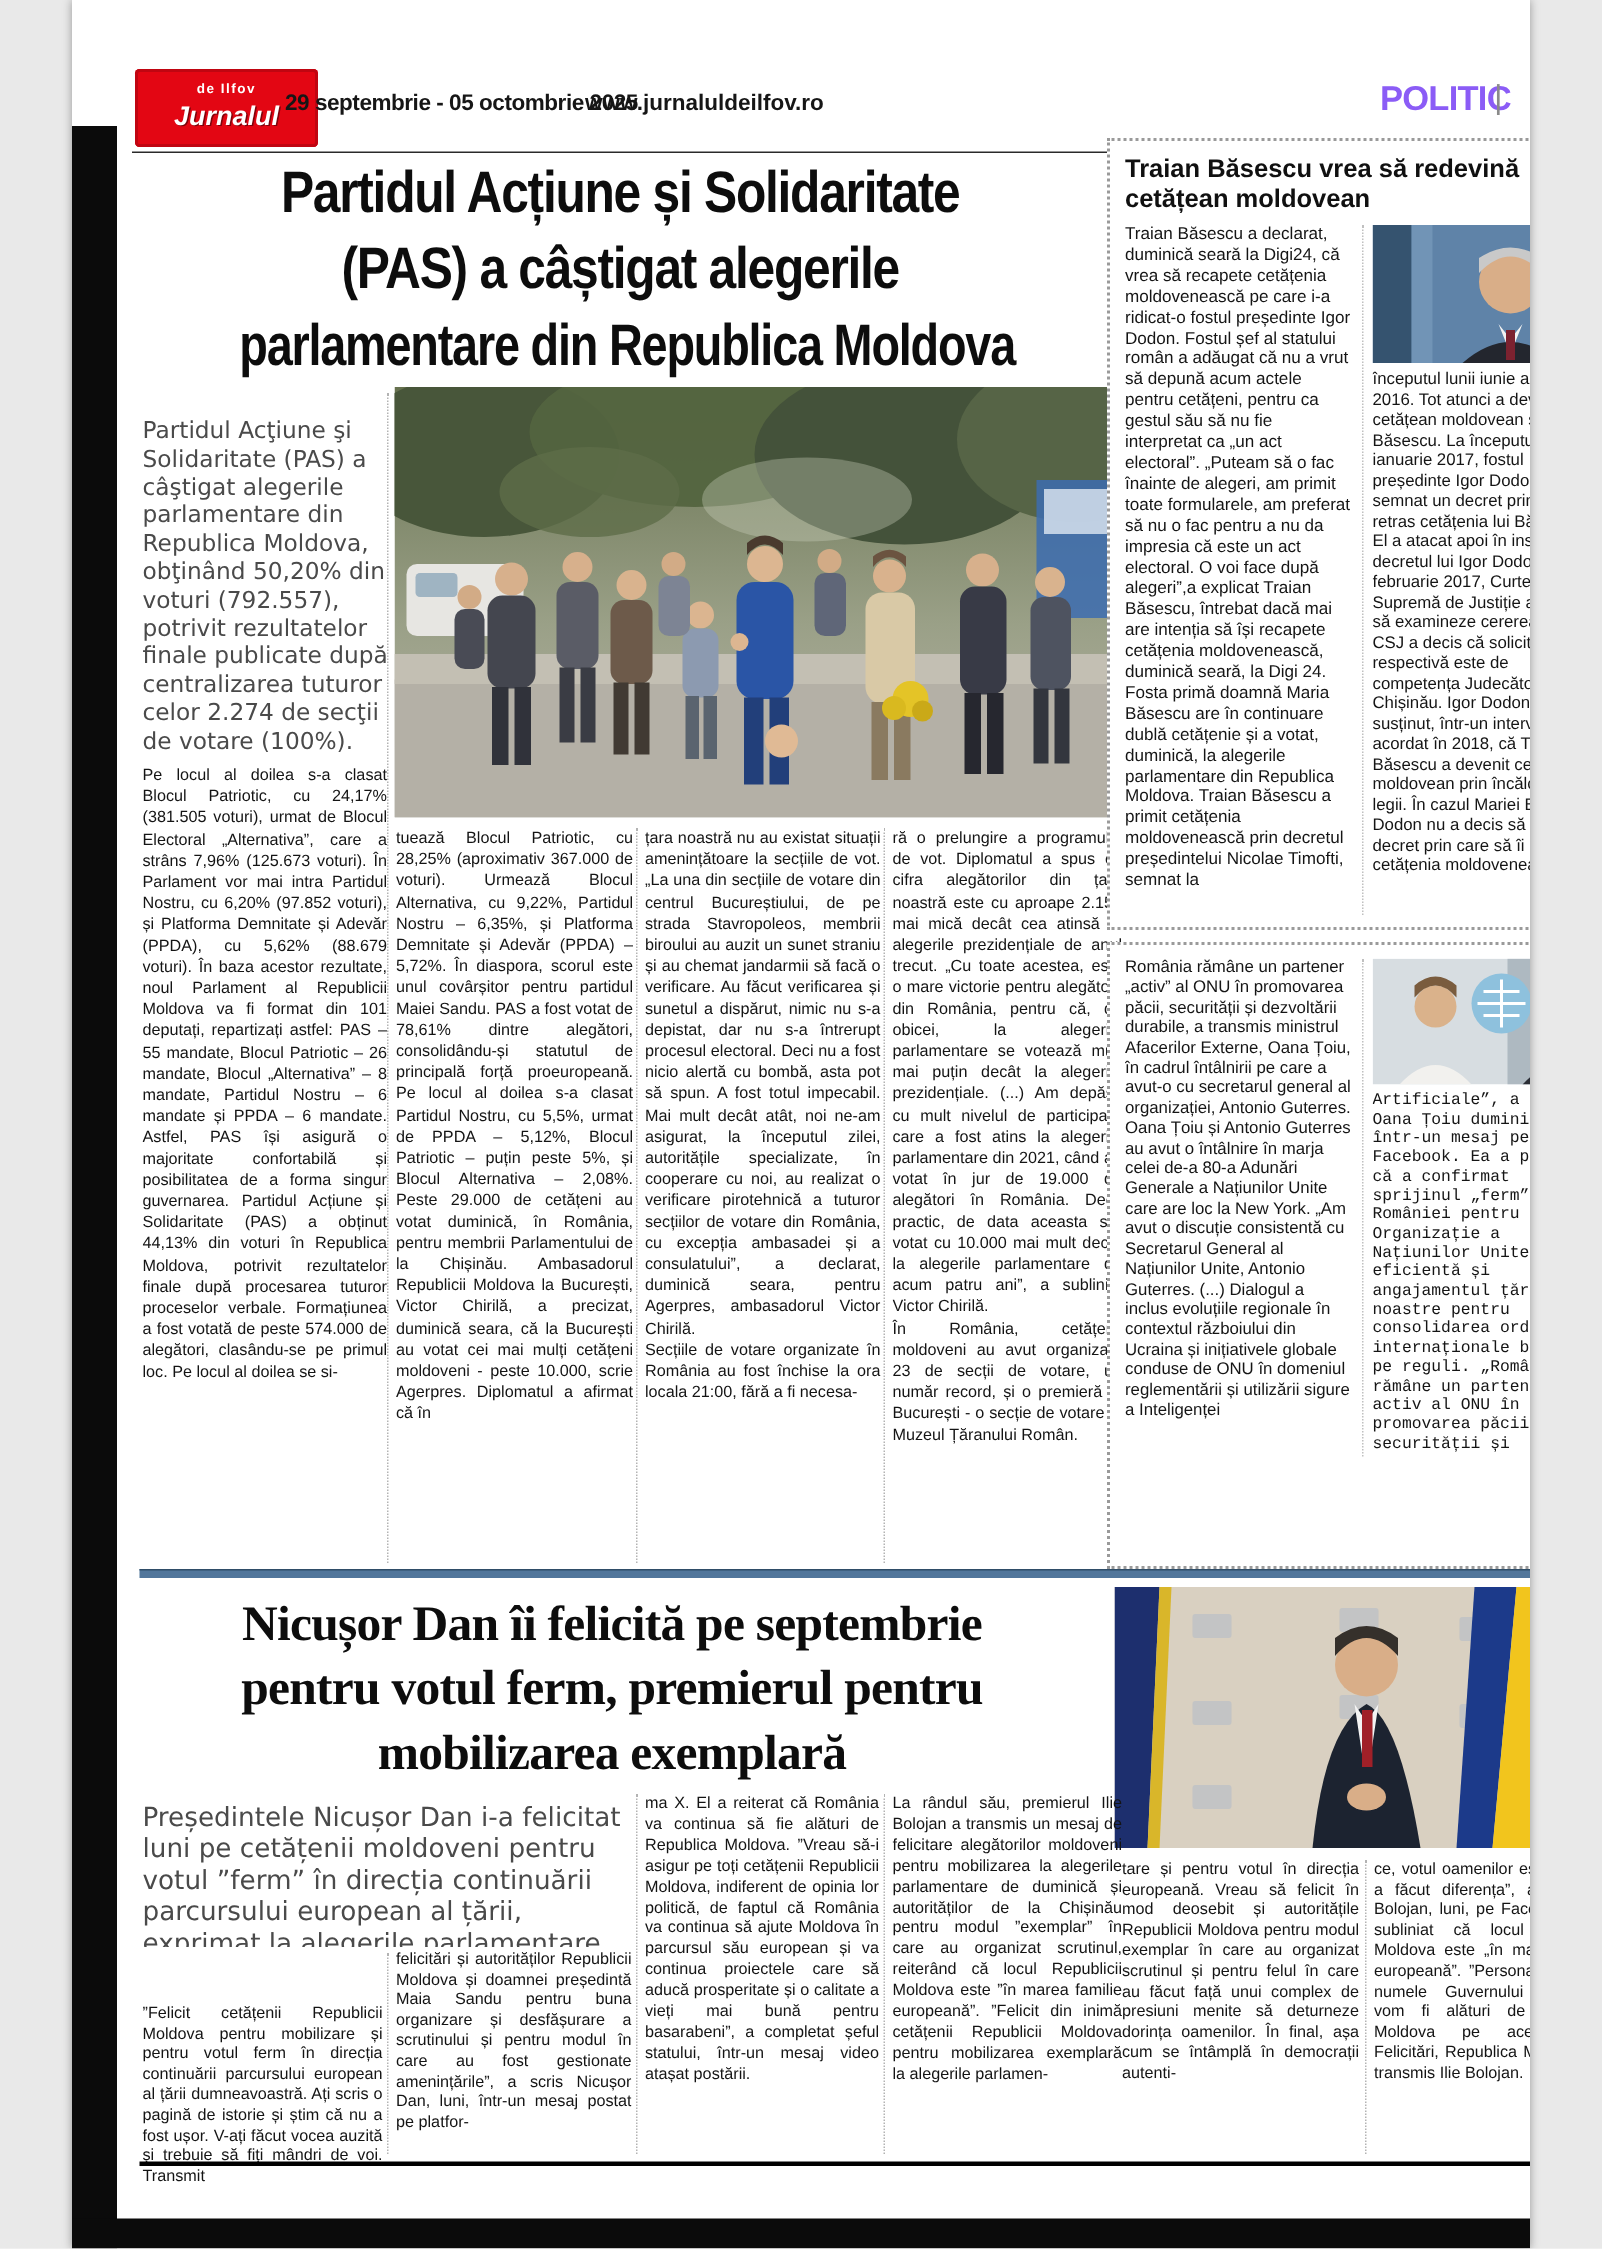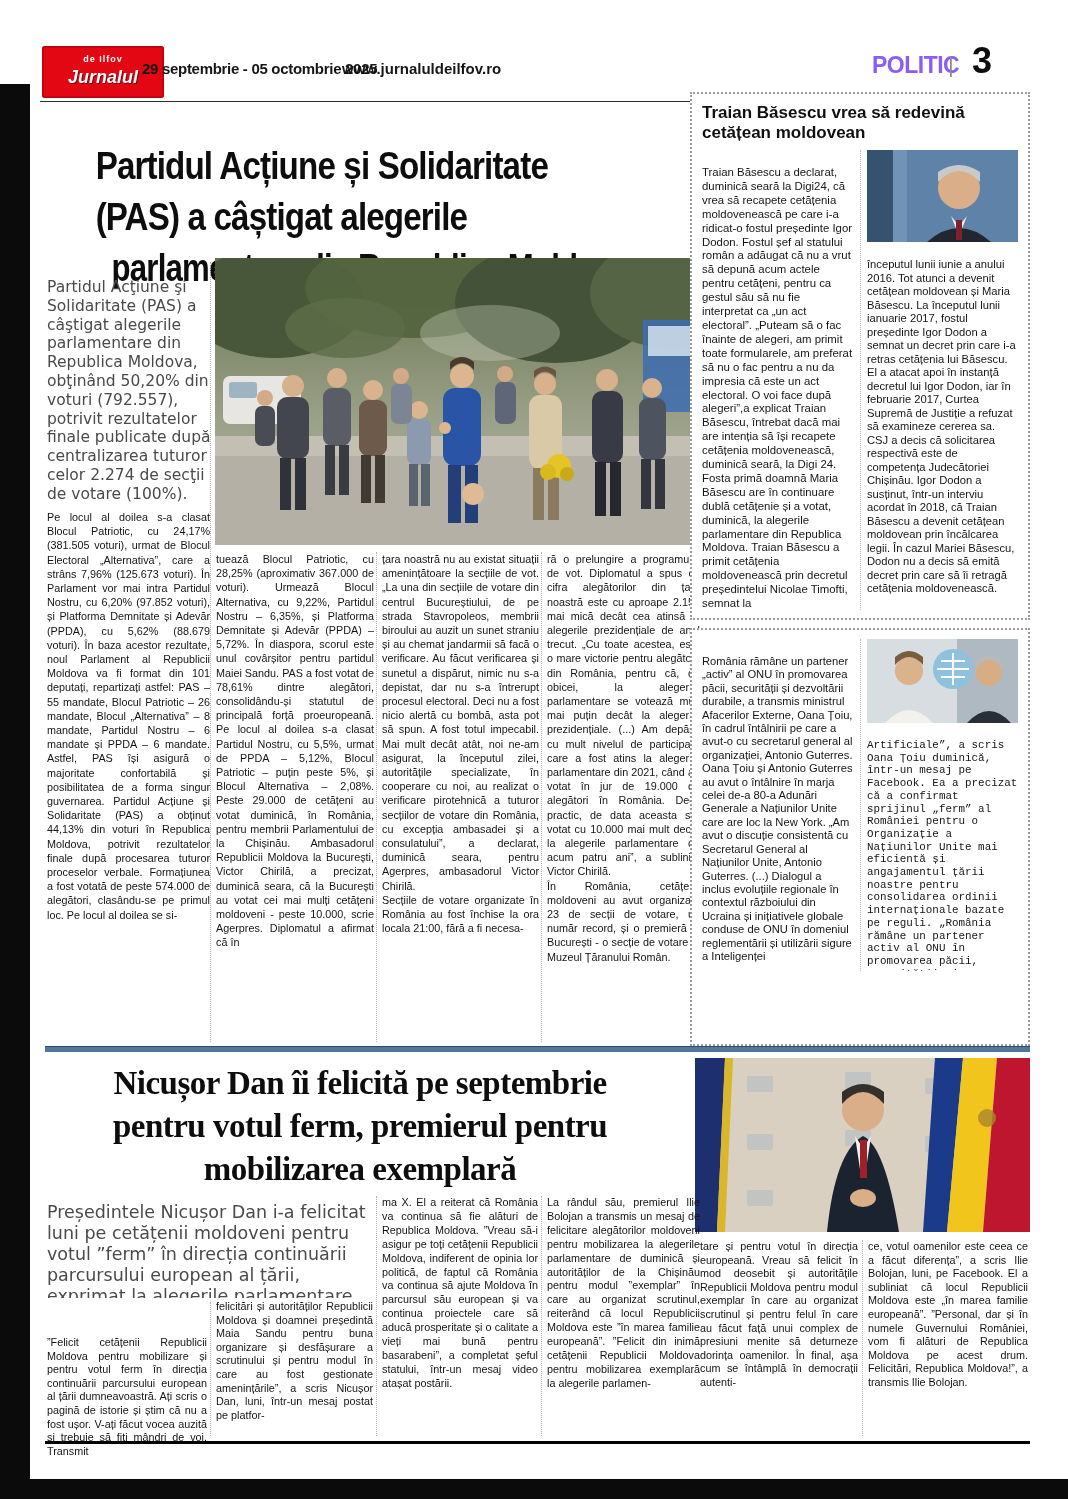--- a/index.html
+++ b/index.html
@@ -1,25 +1,25 @@
 <!DOCTYPE html>
 <html lang="ro"><head>
 <meta charset="utf-8">
 <style>
   html,body{margin:0;padding:0;background:#e9e9e9;}
-  #page{position:relative;width:1068px;height:1499px;background:#ffffff;margin:0 auto;
+  #page{position:relative;width:972px;height:1499px;background:#ffffff;margin:0 auto;
         font-family:"Liberation Sans",sans-serif;color:#111;overflow:hidden;
         box-shadow:0 0 6px rgba(0,0,0,.35);}
   .abs{position:absolute;}
   .body{font-size:10.8px;line-height:14.2px;text-align:justify;color:#141414;overflow:hidden;white-space:pre-line;}
   .introtext{font-family:"DejaVu Sans",sans-serif;color:#4a4a4a;}
-  .sbody{font-size:11.2px;line-height:13.6px;color:#151515;overflow:hidden;text-align:left;margin-top:16px;}
+  .sbody{font-size:11.2px;line-height:13.6px;color:#151515;overflow:hidden;text-align:left;}
   .vline{border-left:1px dotted #b3b3b3;width:0;}
   .hl-line{display:block;white-space:nowrap;transform:scaleX(.85);transform-origin:50% 50%;}
-  .headline{font-weight:800;letter-spacing:-1px;text-align:left;color:#0d0d0d;margin-top:37px;}
+  .headline{font-weight:800;letter-spacing:-1px;text-align:center;color:#0d0d0d;}
   .serifhl{font-family:"Liberation Serif",serif;font-weight:700;text-align:center;color:#0d0d0d;}
   .sb-box{border:2px dotted #9a9a9a;background:#fff;box-sizing:border-box;padding:9px 10px;}
   .sb-title{font-size:17px;font-weight:700;line-height:20px;color:#101010;margin-bottom:7px;}
   .sb-cols{display:flex;gap:14px;position:relative;}
   .sb-col{flex:1;min-width:0;}
   .sb-gutter{position:absolute;left:50%;top:0;bottom:0;border-left:1px dotted #c0c0c0;}
   .photo{display:block;}
 </style>
 </head>
 <body>

